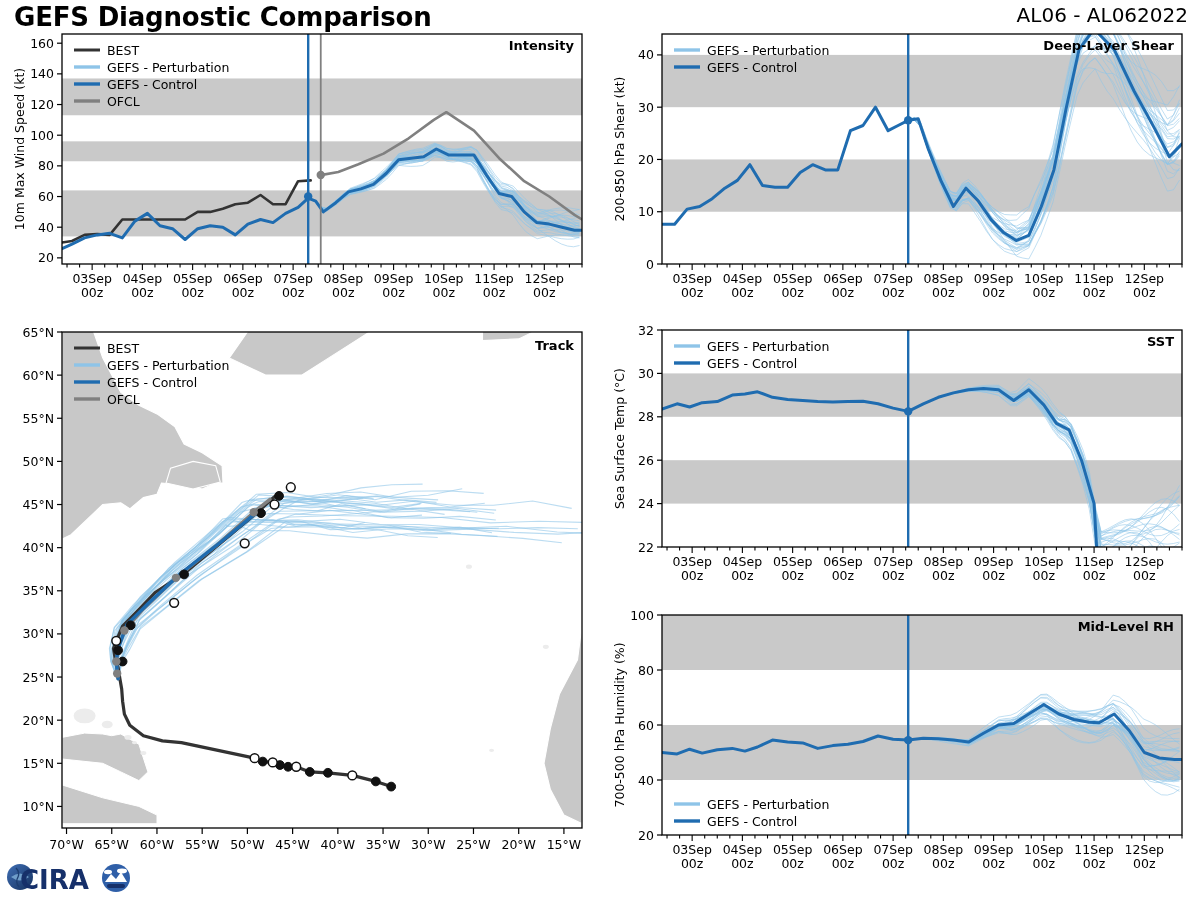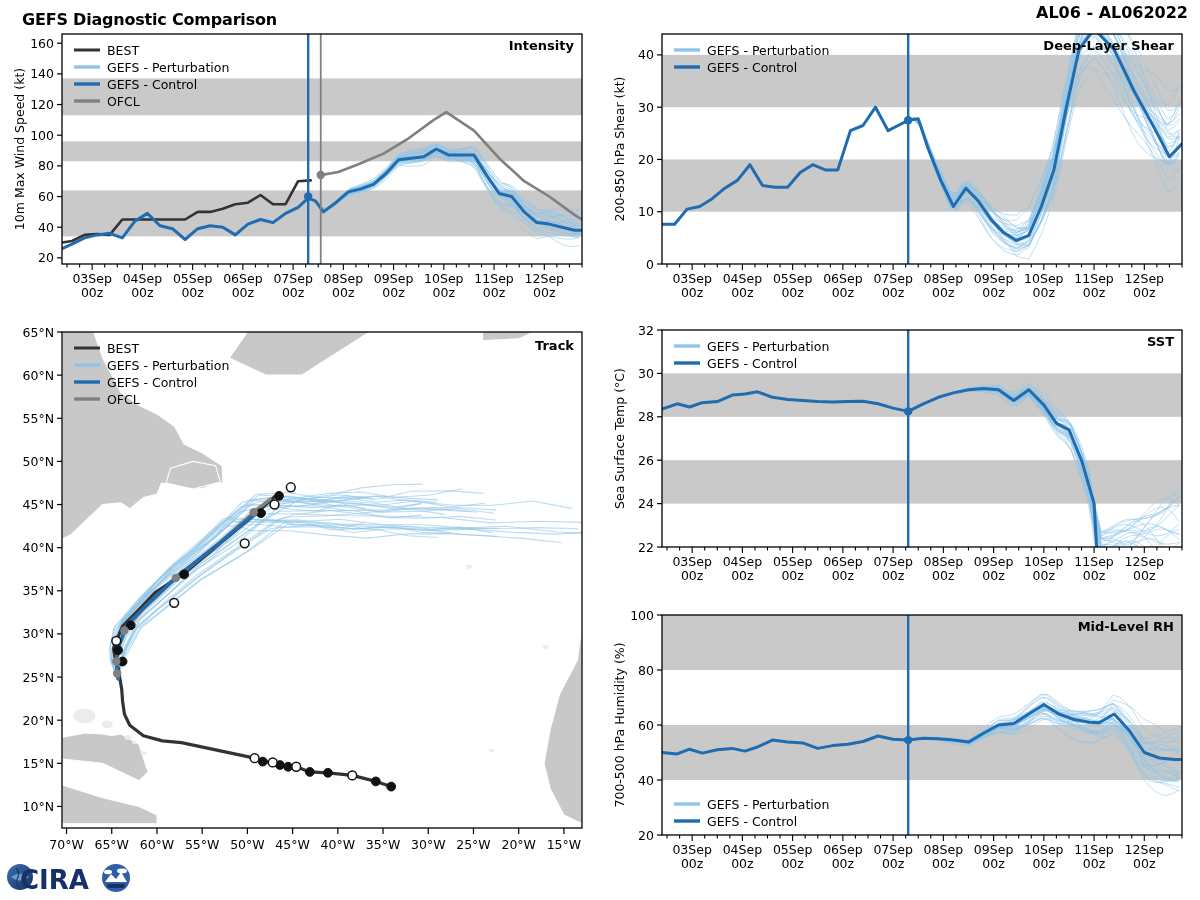--- a/index.html
+++ b/index.html
@@ -1,21 +1,21 @@
 <!DOCTYPE html>
 <html><head>
 <meta charset="utf-8">
 <style>
   html,body{margin:0;padding:0;background:#ffffff;}
   body{width:1200px;height:900px;position:relative;
        font-family:"DejaVu Sans","Liberation Sans",sans-serif;
        color:#000;overflow:hidden;}
   .panel{position:absolute;}
-  .title-left{position:absolute;left:22px;top:2px;font-size:16px;font-weight:bold;letter-spacing:-0.2px;margin-top:8px;}
-  .title-right{position:absolute;right:12px;top:3px;font-size:16px;font-weight:bold;letter-spacing:0px;}
+  .title-left{position:absolute;left:14px;top:2px;font-size:26px;font-weight:bold;letter-spacing:-0.2px;}
+  .title-right{position:absolute;right:12px;top:3px;font-size:20px;font-weight:normal;letter-spacing:0px;}
   svg{display:block;}
   text{font-family:"DejaVu Sans","Liberation Sans",sans-serif;}
   .axlab{font-size:12.5px;fill:#000;}
   .ticklab{font-size:12.5px;fill:#000;}
   .panel-tag{font-size:13px;font-weight:bold;fill:#000;}
   .leg-txt{font-size:12.5px;fill:#000;}
   .logo{position:absolute;left:4px;top:858px;width:132px;height:40px;}
 </style>
 </head>
 <body>

